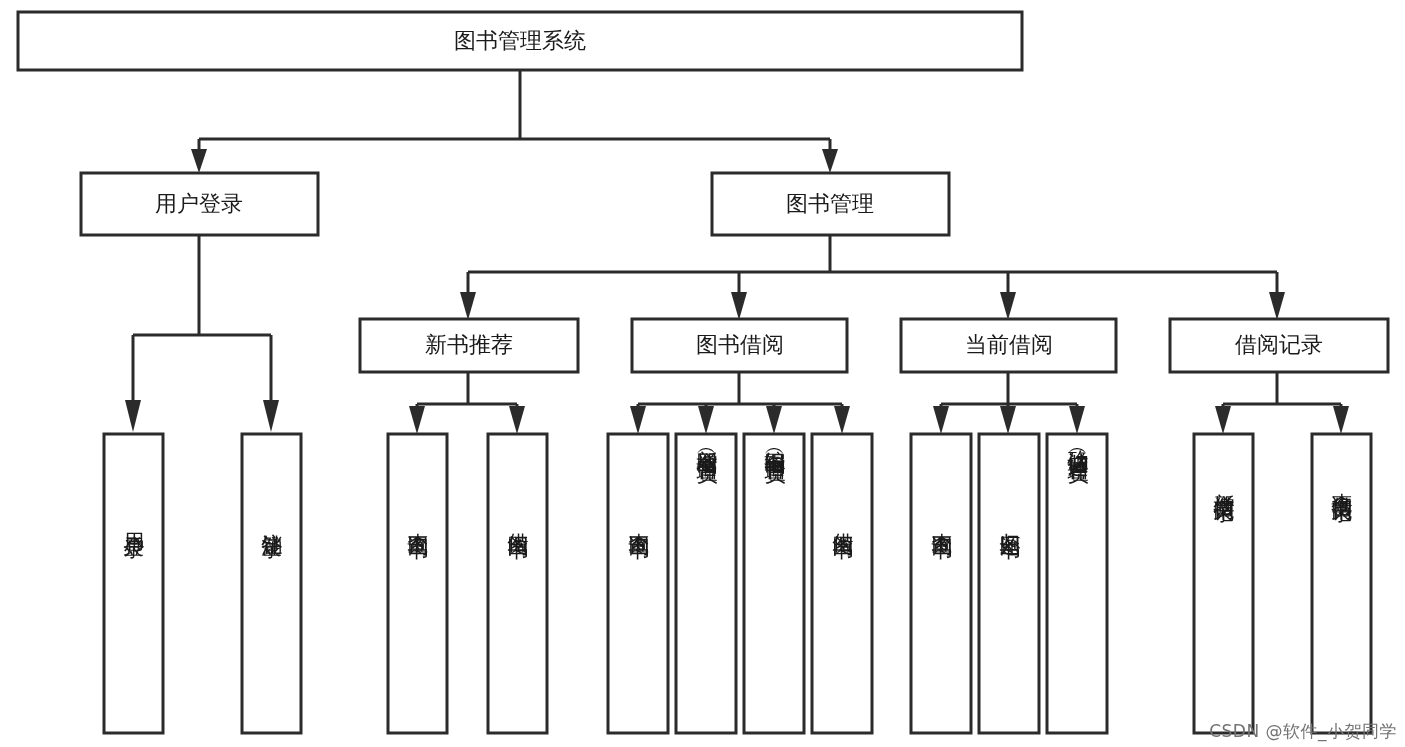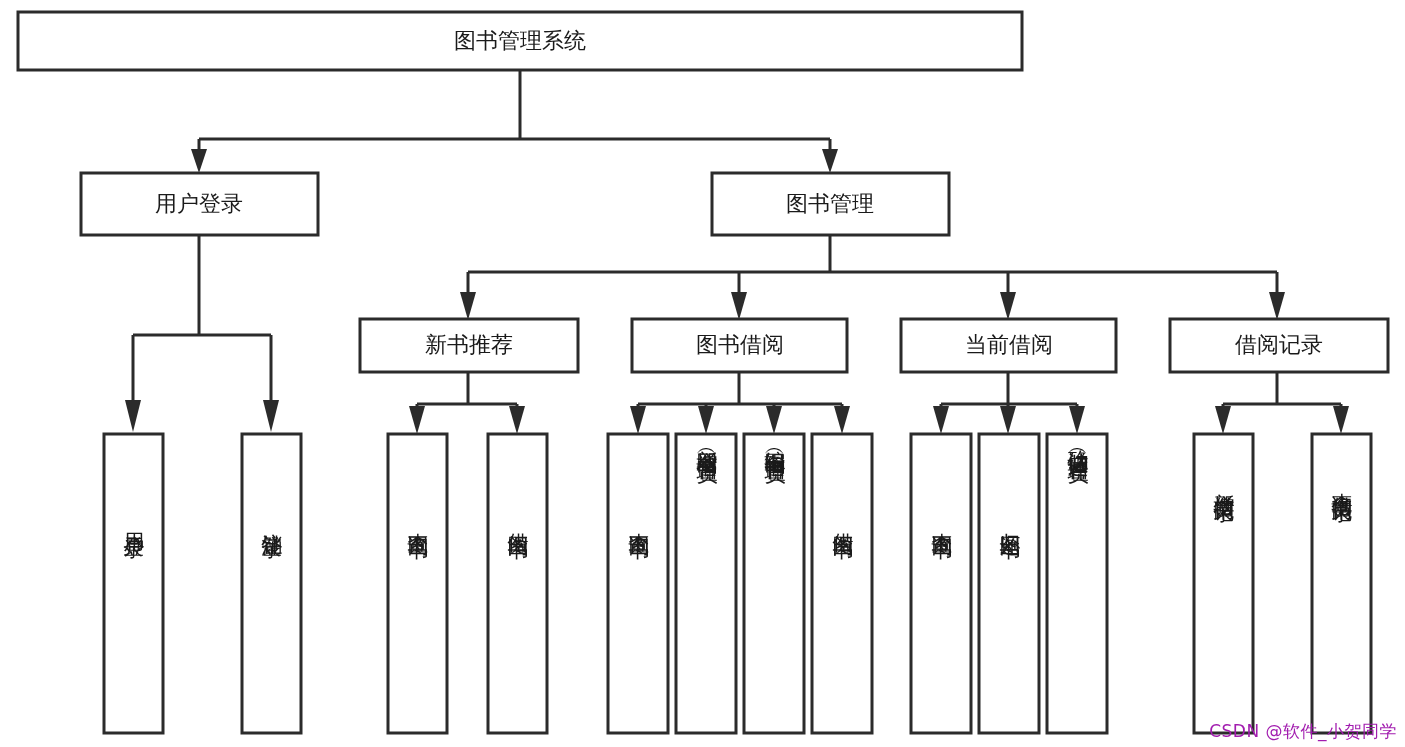--- a/index.html
+++ b/index.html
@@ -24,21 +24,21 @@
     writing-mode:vertical-rl;
     text-orientation:upright;
     letter-spacing:2px;
     text-anchor:middle;
   }
   .watermark{
     position:absolute;
     right:8px;bottom:4px;
     font-family:"DejaVu Sans","Liberation Sans",sans-serif;
     font-size:17px;
-    color:#a21caf;
+    color:#737373;
     white-space:nowrap;
     letter-spacing:0.5px;
   }
 </style>
 </head>
 <body>
 
 <div id="stage">
 
   <svg id="diagram" viewBox="0 0 1405 747">

